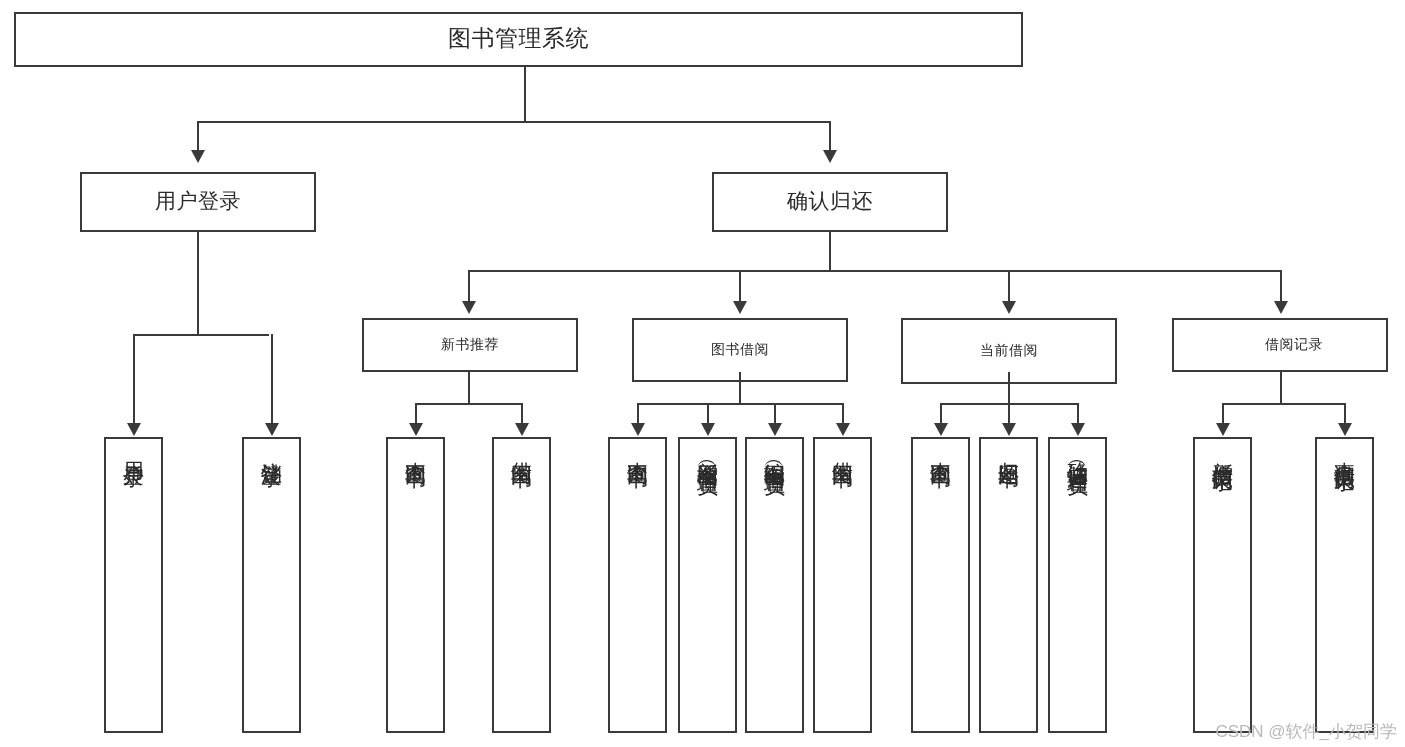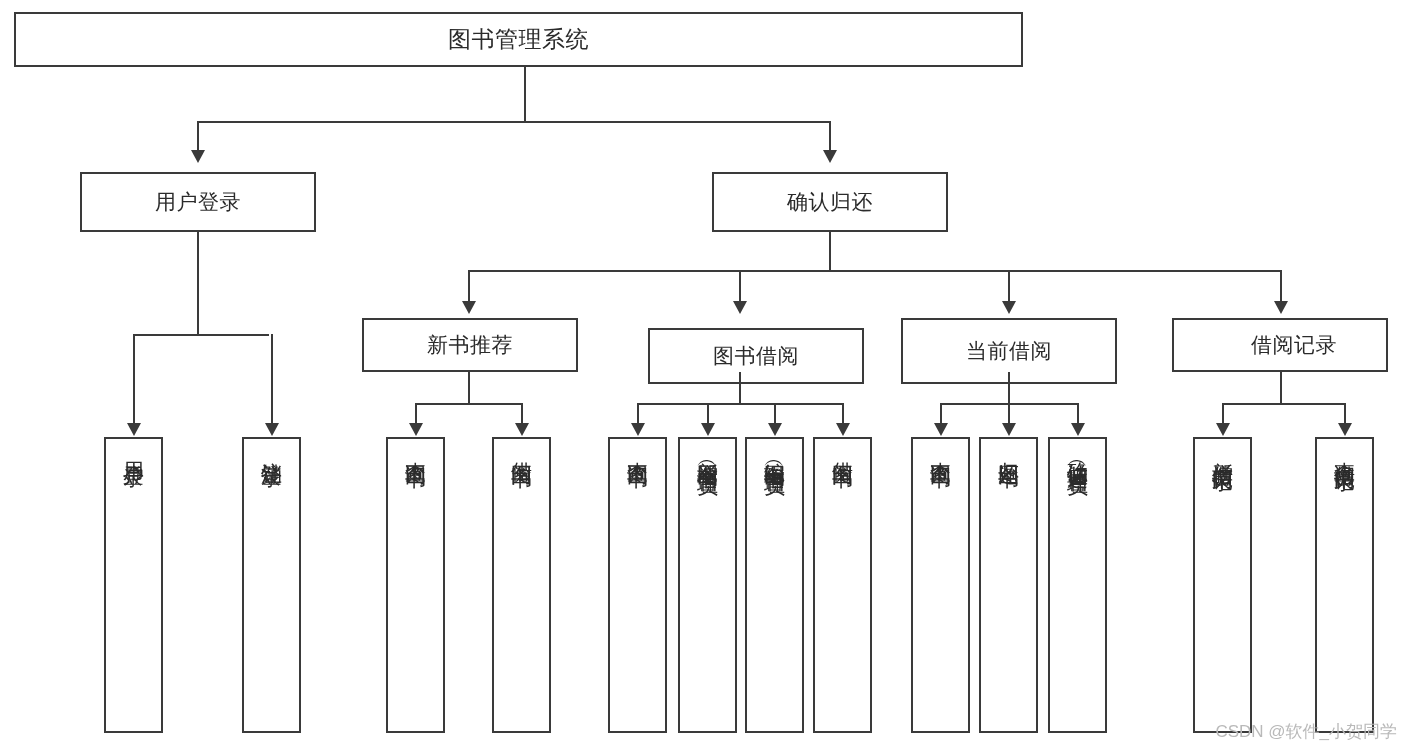--- a/index.html
+++ b/index.html
@@ -27,25 +27,26 @@
     display: flex;
     align-items: center;
     justify-content: center;
     color: #2b2b2b;
   }
   .node .label {
     display: block;
     text-align: right;
     line-height: 1.22;
     letter-spacing: 0.5px;
+    font-family: Liberation Serif, serif;
   }
   
   .node.lvl-root .label { font-size: 23px; }
   .node.lvl-2 .label    { font-size: 21px; }
-  .node.lvl-3 .label    { font-size: 21px; }
+  .node.lvl-3 .label    { font-size: 14px; }
 
   
   .node.leaf {
     align-items: flex-start;
     justify-content: center;
     padding-top: 6px;
   }
   .node.leaf .label {
     writing-mode: vertical-rl;
     text-orientation: upright;
@@ -126,21 +127,21 @@
   <div class="vline" style="left:739px; top:270px; height:32px;"></div>
   <div class="arrow" style="left:733px; top:301px;"></div>
   <div class="vline" style="left:1008px; top:270px; height:32px;"></div>
   <div class="arrow" style="left:1002px; top:301px;"></div>
   <div class="vline" style="left:1280px; top:270px; height:32px;"></div>
   <div class="arrow" style="left:1274px; top:301px;"></div>
 
   <div class="node lvl-3" style="left:362px; top:318px; width:216px; height:54px;">
     <span class="label">新书推荐</span>
   </div>
-  <div class="node lvl-3" style="left:632px; top:328px; width:216px; height:56px;margin-left:16px;">
+  <div class="node lvl-3" style="left:632px; top:318px; width:216px; height:64px;">
     <span class="label">图书借阅</span>
   </div>
   <div class="node lvl-3" style="left:901px; top:318px; width:216px; height:66px;">
     <span class="label">当前借阅</span>
   </div>
   <div class="node lvl-3" style="left:1172px; top:318px; width:216px; height:54px;padding-left:28px;">
     <span class="label">借阅记录</span>
   </div>
 
   <div class="vline" style="left:468px; top:372px; height:31px;"></div>

